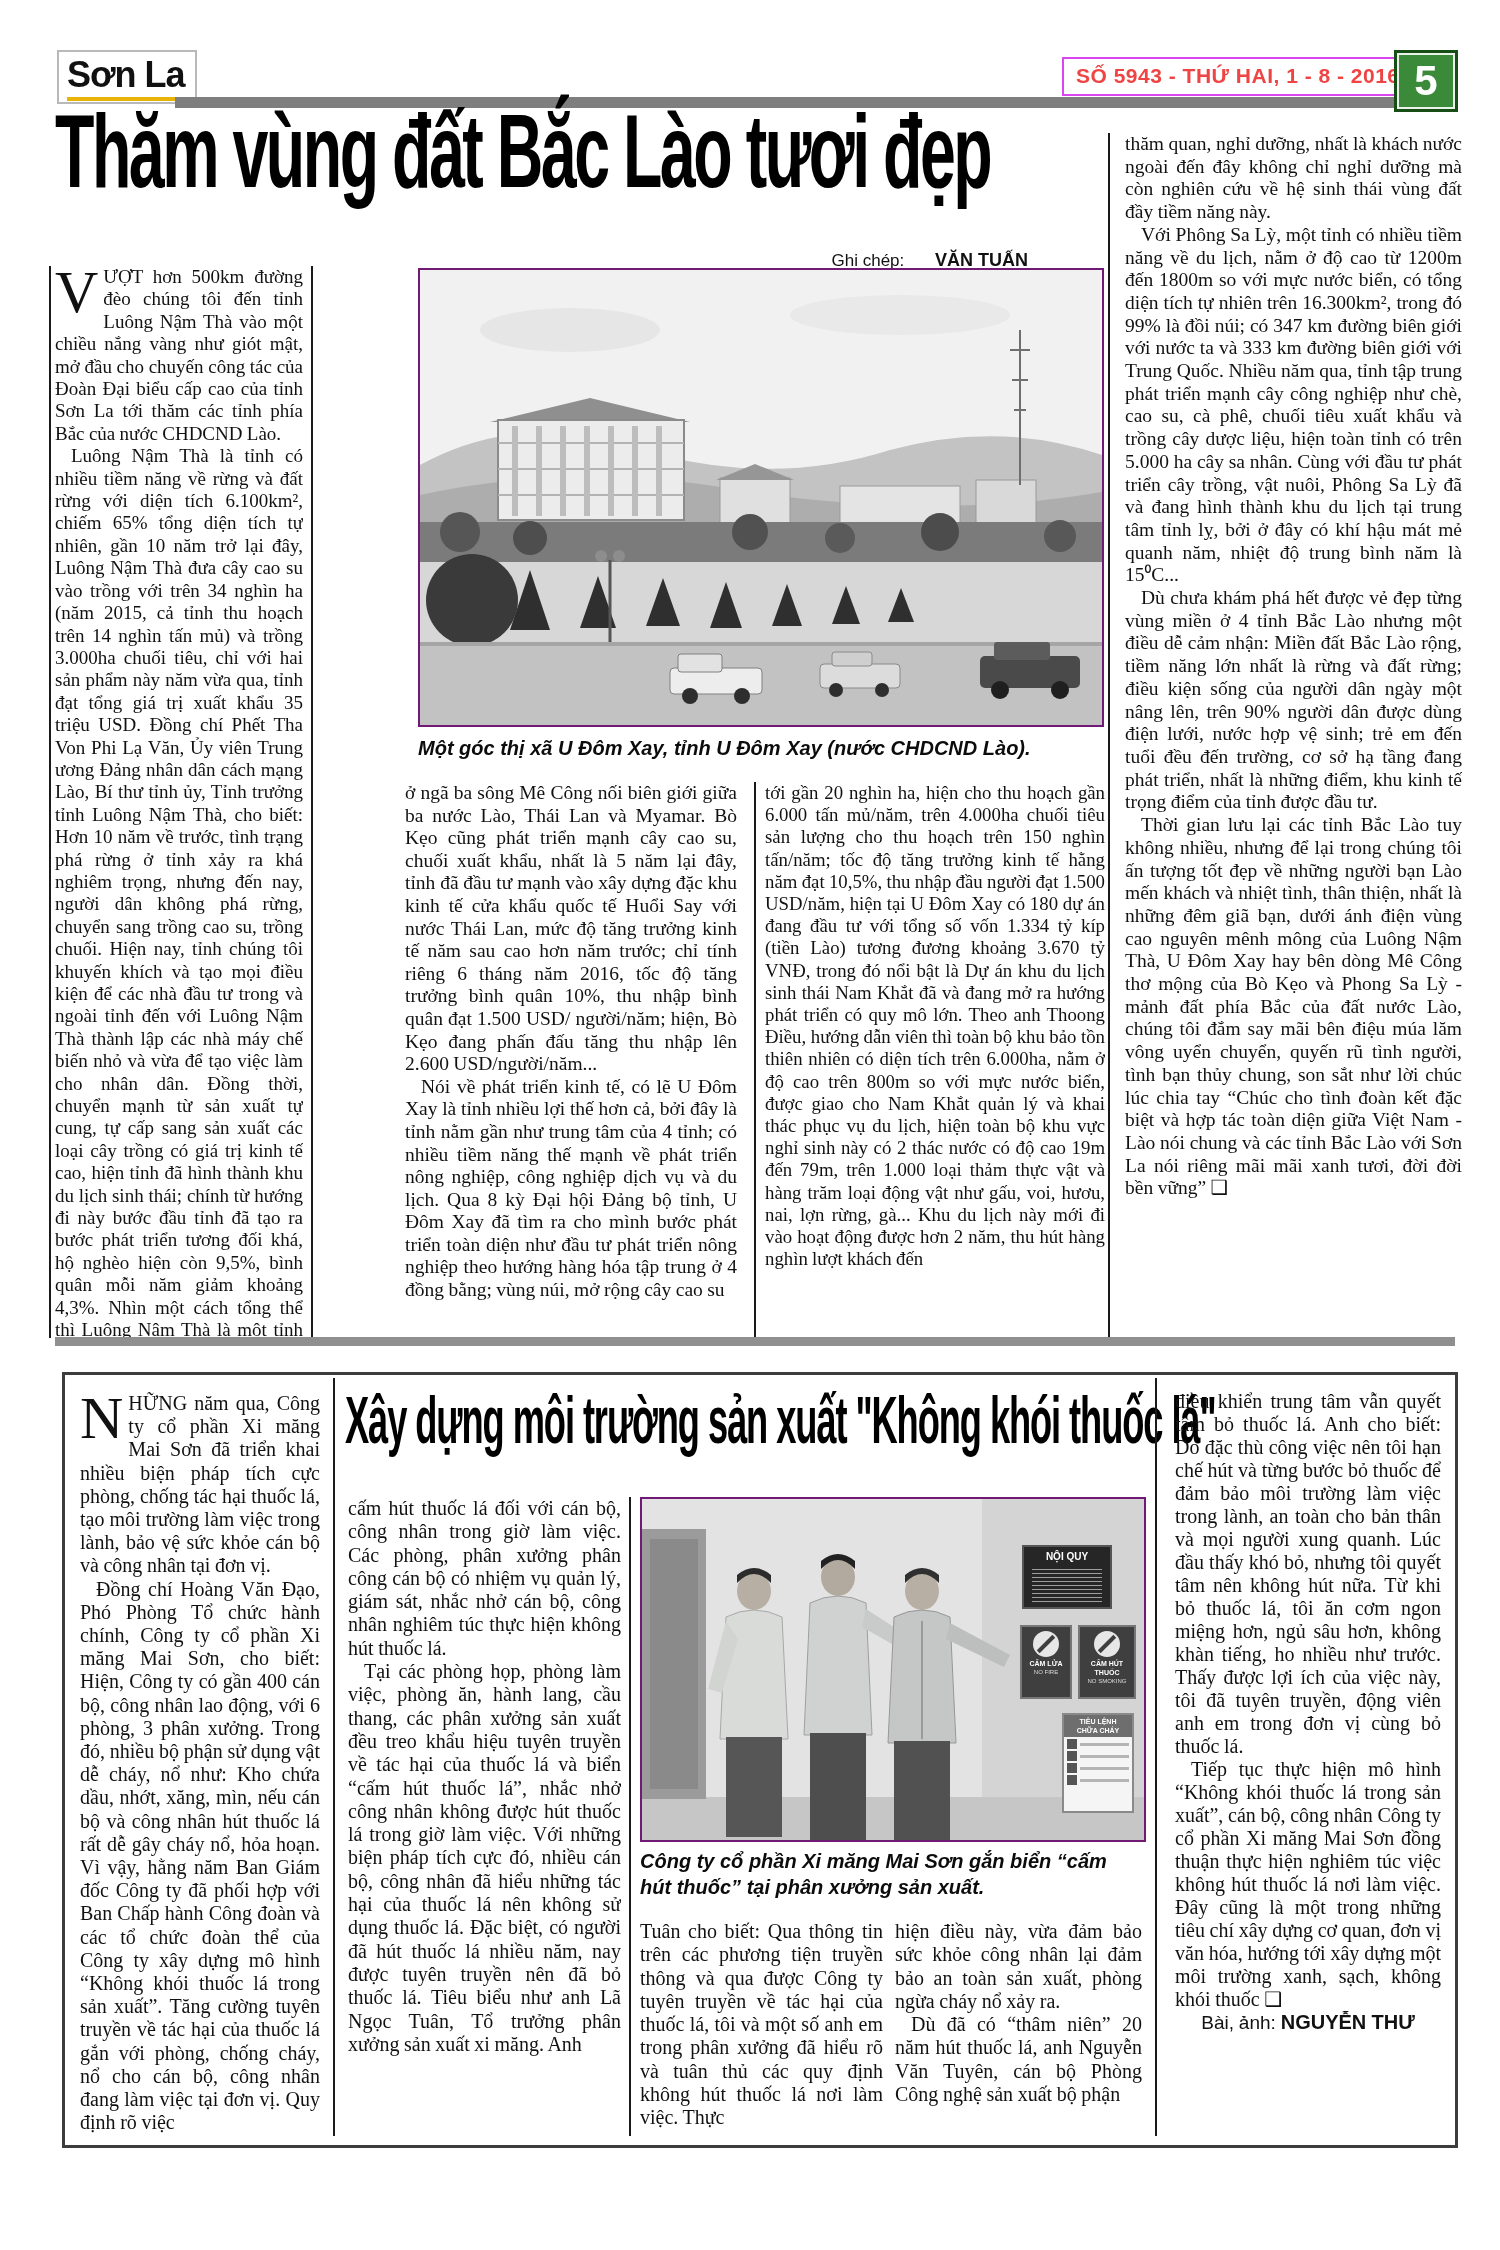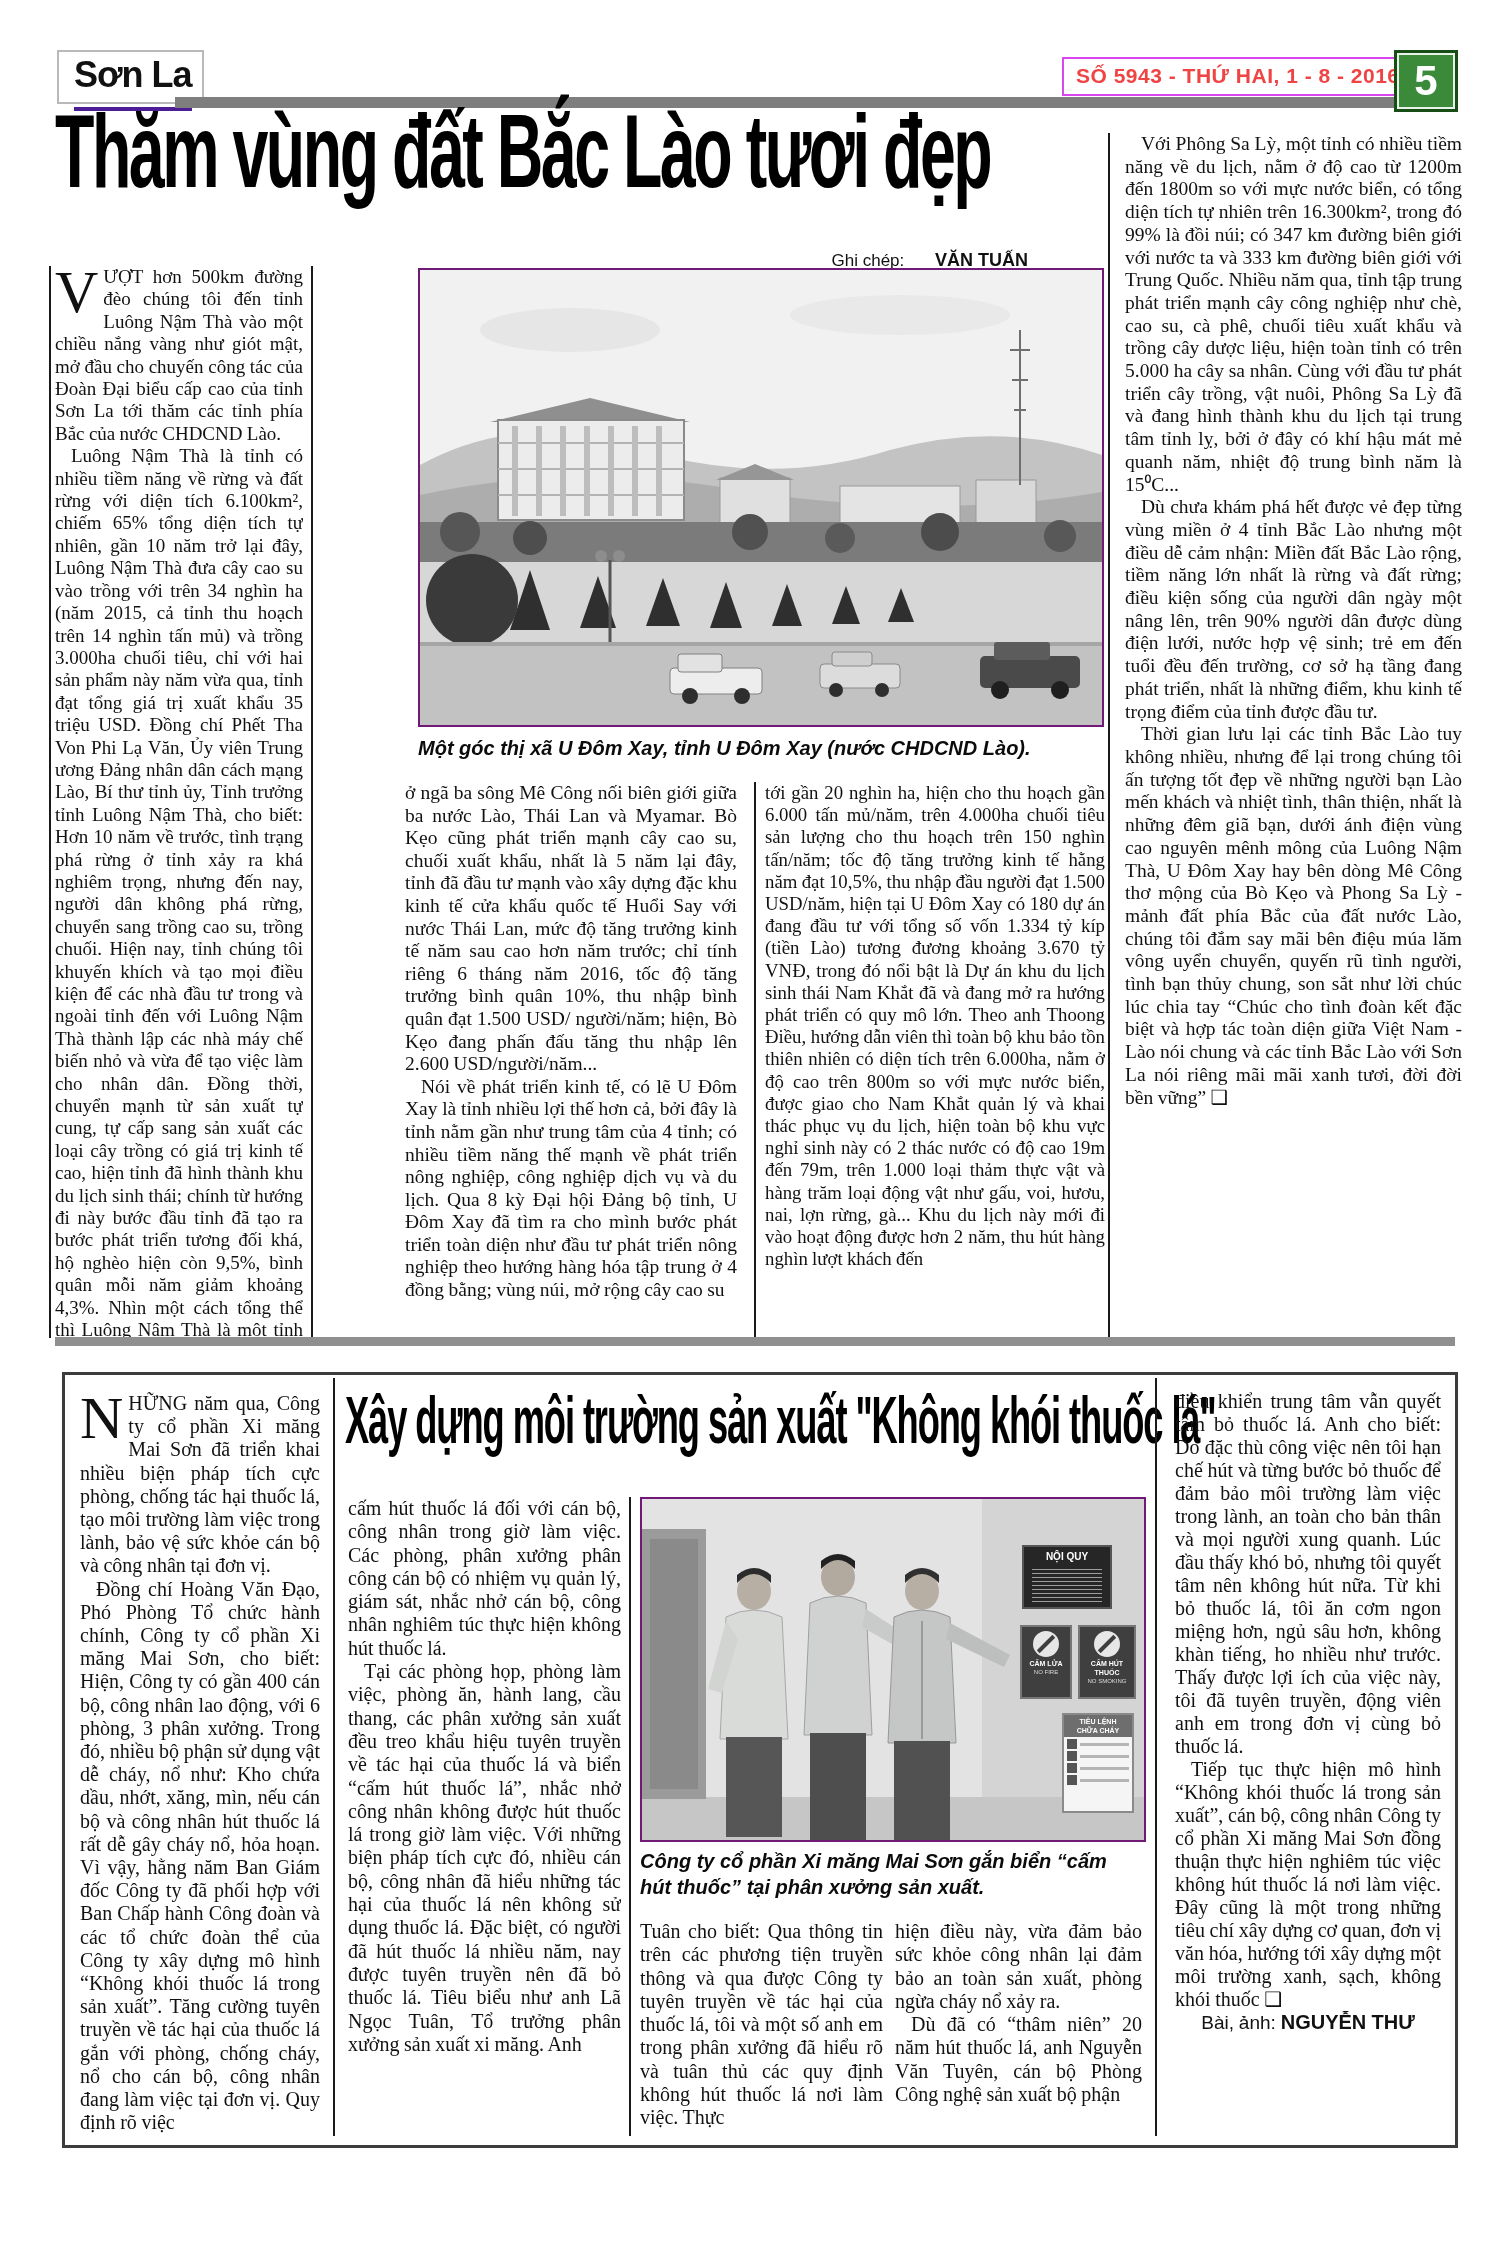--- a/index.html
+++ b/index.html
@@ -1,21 +1,21 @@
 <!DOCTYPE html>
 <html><head>
 <meta charset="utf-8">
 <style>
   html,body{margin:0;padding:0;background:#ffffff;}
   body{width:1500px;height:2250px;position:relative;font-family:"Liberation Serif",serif;color:#111;}
   .abs{position:absolute;}
   
   .masthead{left:57px;top:50px;border:2px solid #b9b9b9;padding:2px 10px 6px 8px;background:#fff;}
   .masthead span{font-family:"Liberation Sans",sans-serif;font-weight:bold;font-size:36px;letter-spacing:-1px;
-                 border-bottom:4px solid #4c1d95;padding-bottom:12px;margin-left:7px;}
+                 border-bottom:4px solid #eab308;padding-bottom:2px;}
   .graybar{left:175px;top:97px;width:1280px;height:11px;background:#7e7e7e;}
   .datebox{left:1062px;top:57px;border:2px solid #d946ef;background:#fff;padding:5px 12px 6px 12px;
            font-family:"Liberation Sans",sans-serif;font-size:21px;letter-spacing:0.5px;color:#ef4444;font-weight:bold;}
   .pagenum{left:1394px;top:50px;width:58px;height:56px;background:#3a8a3a;border:3px solid #164e16;
            color:#fff;font-family:"Liberation Sans",sans-serif;font-weight:bold;font-size:42px;
            display:flex;align-items:center;justify-content:center;box-shadow:inset 0 0 0 2px #e8f2e8;}
   
   .h1wrap{left:55px;top:92px;width:980px;height:120px;overflow:visible;}
   .h1wrap span{display:inline-block;font-family:"Liberation Sans",sans-serif;font-weight:800;
                font-size:104px;letter-spacing:-4px;white-space:nowrap;transform:scaleX(0.62);
@@ -183,20 +183,21 @@
 
 </div>
 <div class="col c-a1-2">
   <p class="nind">ở ngã ba sông Mê Công nối biên giới giữa ba nước Lào, Thái Lan và Myamar. Bò Kẹo cũng phát triển mạnh cây cao su, chuối xuất khẩu, nhất là 5 năm lại đây, tỉnh đã đầu tư mạnh vào xây dựng đặc khu kinh tế cửa khẩu quốc tế Huổi Say với nước Thái Lan, mức độ tăng trưởng kinh tế năm sau cao hơn năm trước; chỉ tính riêng 6 tháng năm 2016, tốc độ tăng trưởng bình quân 10%, thu nhập bình quân đạt 1.500 USD/ người/năm; hiện, Bò Kẹo đang phấn đấu tăng thu nhập lên 2.600 USD/người/năm...</p>
   <p>Nói về phát triển kinh tế, có lẽ U Đôm Xay là tỉnh nhiều lợi thế hơn cả, bởi đây là tỉnh nằm gần như trung tâm của 4 tỉnh; có nhiều tiềm năng thế mạnh về phát triển nông nghiệp, công nghiệp dịch vụ và du lịch. Qua 8 kỳ Đại hội Đảng bộ tỉnh, U Đôm Xay đã tìm ra cho mình bước phát triển toàn diện như đầu tư phát triển nông nghiệp theo hướng hàng hóa tập trung ở 4 đồng bằng; vùng núi, mở rộng cây cao su</p>
 </div>
 <div class="col c-a1-3">
   <p class="nind">tới gần 20 nghìn ha, hiện cho thu hoạch gần 6.000 tấn mủ/năm, trên 4.000ha chuối tiêu sản lượng cho thu hoạch trên 150 nghìn tấn/năm; tốc độ tăng trưởng kinh tế hằng năm đạt 10,5%, thu nhập đầu người đạt 1.500 USD/năm, hiện tại U Đôm Xay có 180 dự án đang đầu tư với tổng số vốn 1.334 tỷ kíp (tiền Lào) tương đương khoảng 3.670 tỷ VNĐ, trong đó nổi bật là Dự án khu du lịch sinh thái Nam Khắt đã và đang mở ra hướng phát triển có quy mô lớn. Theo anh Thoong Điều, hướng dẫn viên thì toàn bộ khu bảo tồn thiên nhiên có diện tích trên 6.000ha, nằm ở độ cao trên 800m so với mực nước biển, được giao cho Nam Khắt quản lý và khai thác phục vụ du lịch, hiện toàn bộ khu vực nghỉ sinh này có 2 thác nước có độ cao 19m đến 79m, trên 1.000 loại thảm thực vật và hàng trăm loại động vật như gấu, voi, hươu, nai, lợn rừng, gà... Khu du lịch này mới đi vào hoạt động được hơn 2 năm, thu hút hàng nghìn lượt khách đến</p>
 </div>
 <div class="col c-a1-4">
+  <p class="nind">thăm quan, nghỉ dưỡng, nhất là khách nước ngoài đến đây không chỉ nghỉ dưỡng mà còn nghiên cứu về hệ sinh thái vùng đất đầy tiềm năng này.</p>
   <p>Với  Phông Sa Lỳ, một tỉnh có nhiều tiềm năng về du lịch, nằm ở độ cao từ 1200m đến 1800m so với mực nước biển, có tổng diện tích tự nhiên trên 16.300km², trong đó 99% là đồi núi; có 347 km đường biên giới với nước ta và 333 km đường biên giới với Trung Quốc. Nhiều năm qua, tỉnh tập trung phát triển mạnh cây công nghiệp như chè, cao su, cà phê, chuối tiêu xuất khẩu và trồng cây dược liệu, hiện toàn tỉnh có trên 5.000 ha cây sa nhân. Cùng với đầu tư phát triển cây trồng, vật nuôi, Phông Sa Lỳ đã và đang hình thành khu du lịch tại trung tâm tỉnh lỵ, bởi ở đây có khí hậu mát mẻ quanh năm, nhiệt độ trung bình năm là 15⁰C...</p>
   <p>Dù chưa khám phá hết được vẻ đẹp từng vùng miền ở 4 tỉnh Bắc Lào nhưng một điều dễ cảm nhận: Miền đất Bắc Lào rộng, tiềm năng lớn nhất là rừng và đất rừng; điều kiện sống của người dân ngày một nâng lên, trên 90% người dân được dùng điện lưới, nước hợp vệ sinh; trẻ em đến tuổi đều đến trường, cơ sở hạ tầng đang phát triển, nhất là những điểm, khu kinh tế trọng điểm của tỉnh được đầu tư.</p>
   <p>Thời gian lưu lại các tỉnh Bắc Lào tuy không nhiều, nhưng để lại trong chúng tôi ấn tượng tốt đẹp về những người bạn Lào mến khách và nhiệt tình, thân thiện, nhất là những đêm giã bạn, dưới ánh điện vùng cao nguyên mênh mông của Luông Nậm Thà, U Đôm Xay hay bên dòng Mê Công thơ mộng của Bò Kẹo và Phong Sa Lỳ - mảnh đất phía Bắc của đất nước Lào, chúng tôi đắm say mãi bên điệu múa lăm vông uyển chuyển, quyến rũ tình người, tình bạn thủy chung, son sắt như lời chúc lúc chia tay  “Chúc cho tình đoàn kết đặc biệt và hợp tác toàn diện giữa Việt Nam - Lào nói chung và các tỉnh Bắc Lào với Sơn La nói riêng mãi mãi xanh tươi, đời đời bền vững” ❑</p>
 </div>
 
 <div class="abs sep"></div>
 <div class="abs a2box"></div>
 
 <div class="abs h2wrap">
   <span>Xây dựng môi trường sản xuất "Không khói thuốc lá"</span>

